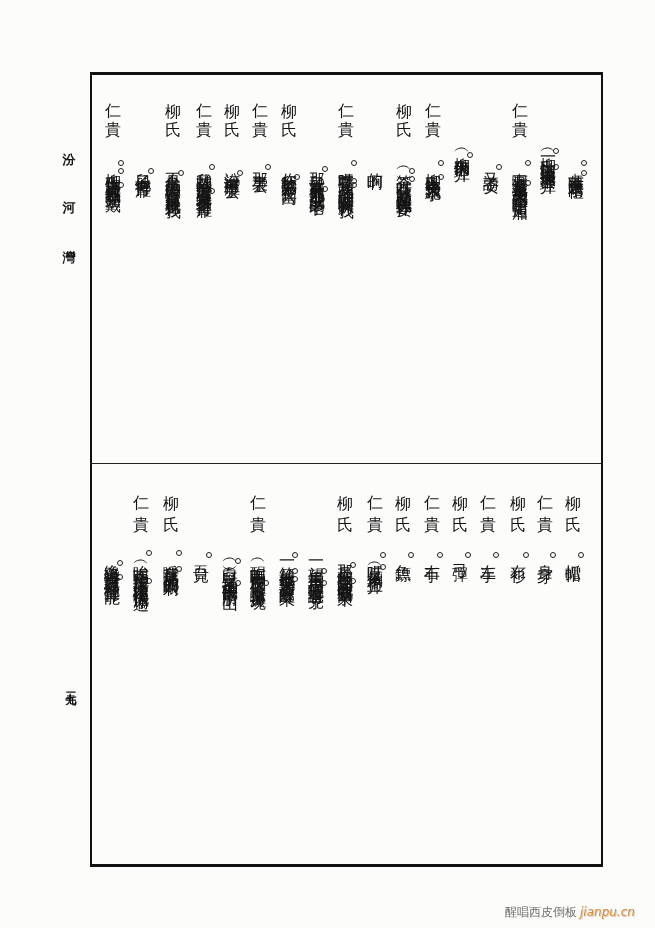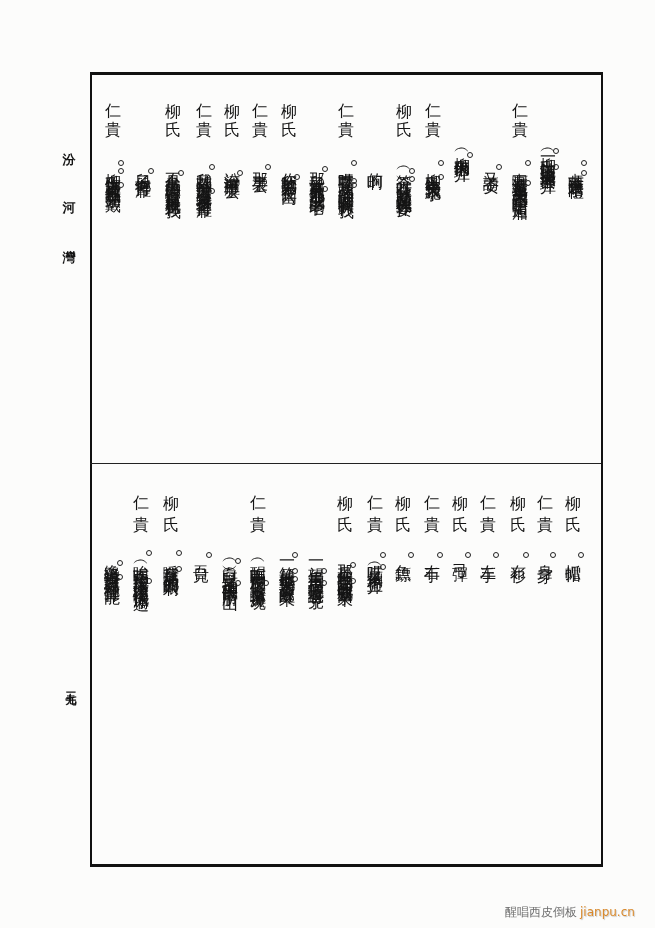--- a/index.html
+++ b/index.html
@@ -17,21 +17,21 @@
   .spk.bot { top: 482px; letter-spacing: 21px; }
   .vcol { position: absolute; width: 18px; writing-mode: vertical-rl; font-size: 16px; line-height: 18px;
           letter-spacing: 2px; white-space: nowrap; }
   .vcol.top { top: 160px; }
   .vcol.top.raised { top: 142px; }
   .vcol.bot { top: 552px; }
   .dot { display: inline-block; width: 4px; height: 4px; border: 1px solid #222; border-radius: 50%;
          font-size: 0; line-height: 0; position: relative; left: 10px; margin-top: -4px; margin-bottom: -2px; }
   .watermark { position: absolute; left: 505px; top: 904px; font-size: 12px; white-space: nowrap; }
   .wm-cn { color: #6e6e6e; }
-  .wm-url { color: #d9892b; text-shadow: 1px 1px 1px #c8c8c8; margin-left: 3px; font-family: "DejaVu Sans", sans-serif; }
+  .wm-url { color: #d9892b; text-shadow: 1px 1px 1px #c8c8c8; margin-left: 3px; font-family: "DejaVu Sans", sans-serif; font-style: italic; }
 </style>
 </head>
 <body>
 
 <div class="page">
 
   <div class="margin-title" style="top:152px">汾</div>
   <div class="margin-title" style="top:200px">河</div>
   <div class="margin-title" style="top:250px">灣</div>
   <div class="page-number">三七九</div>

